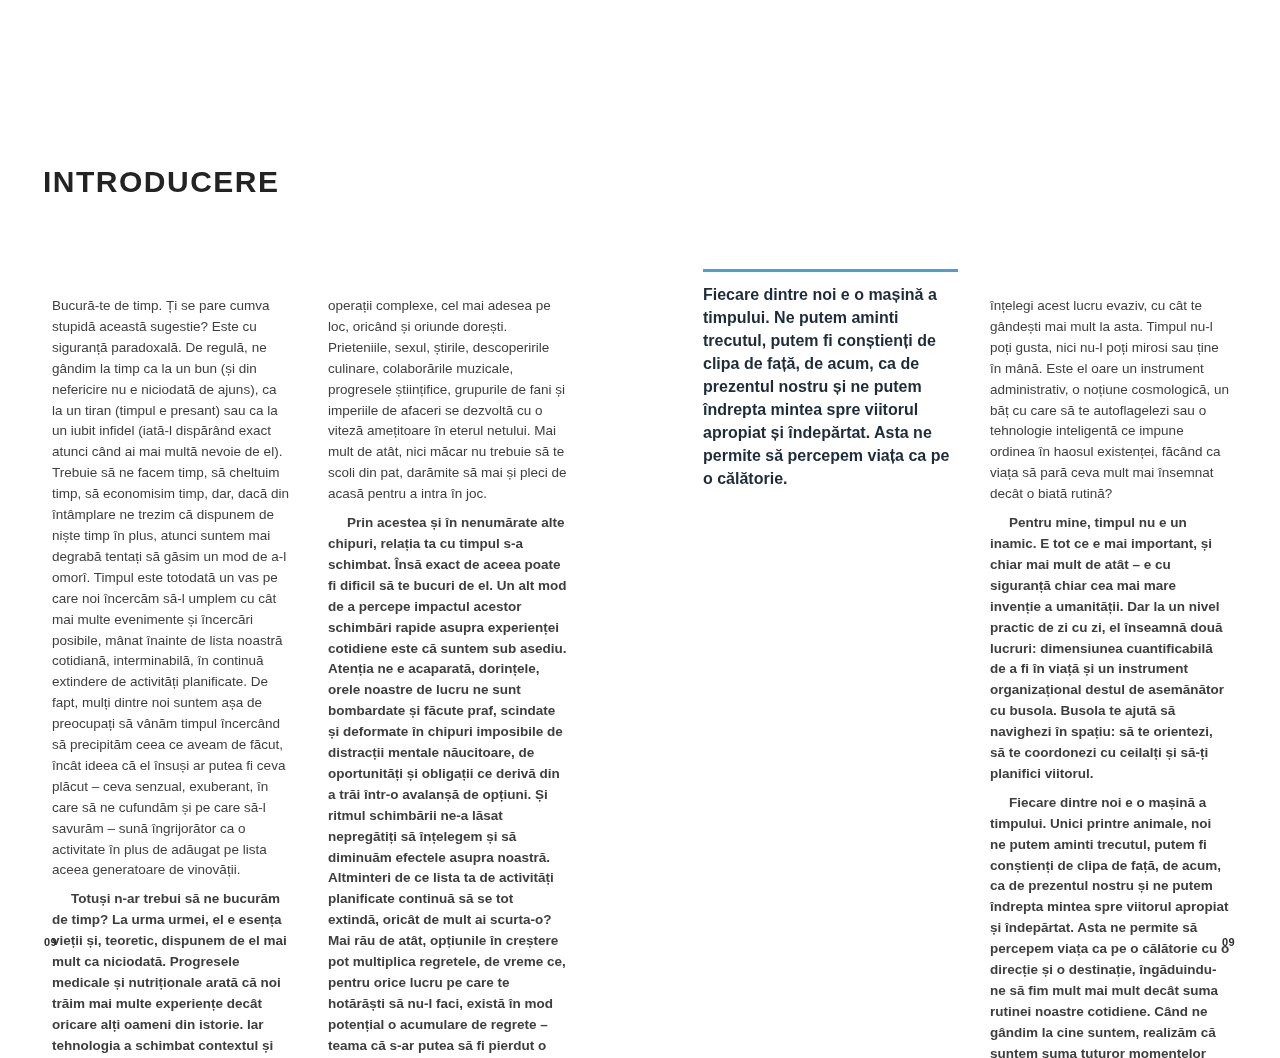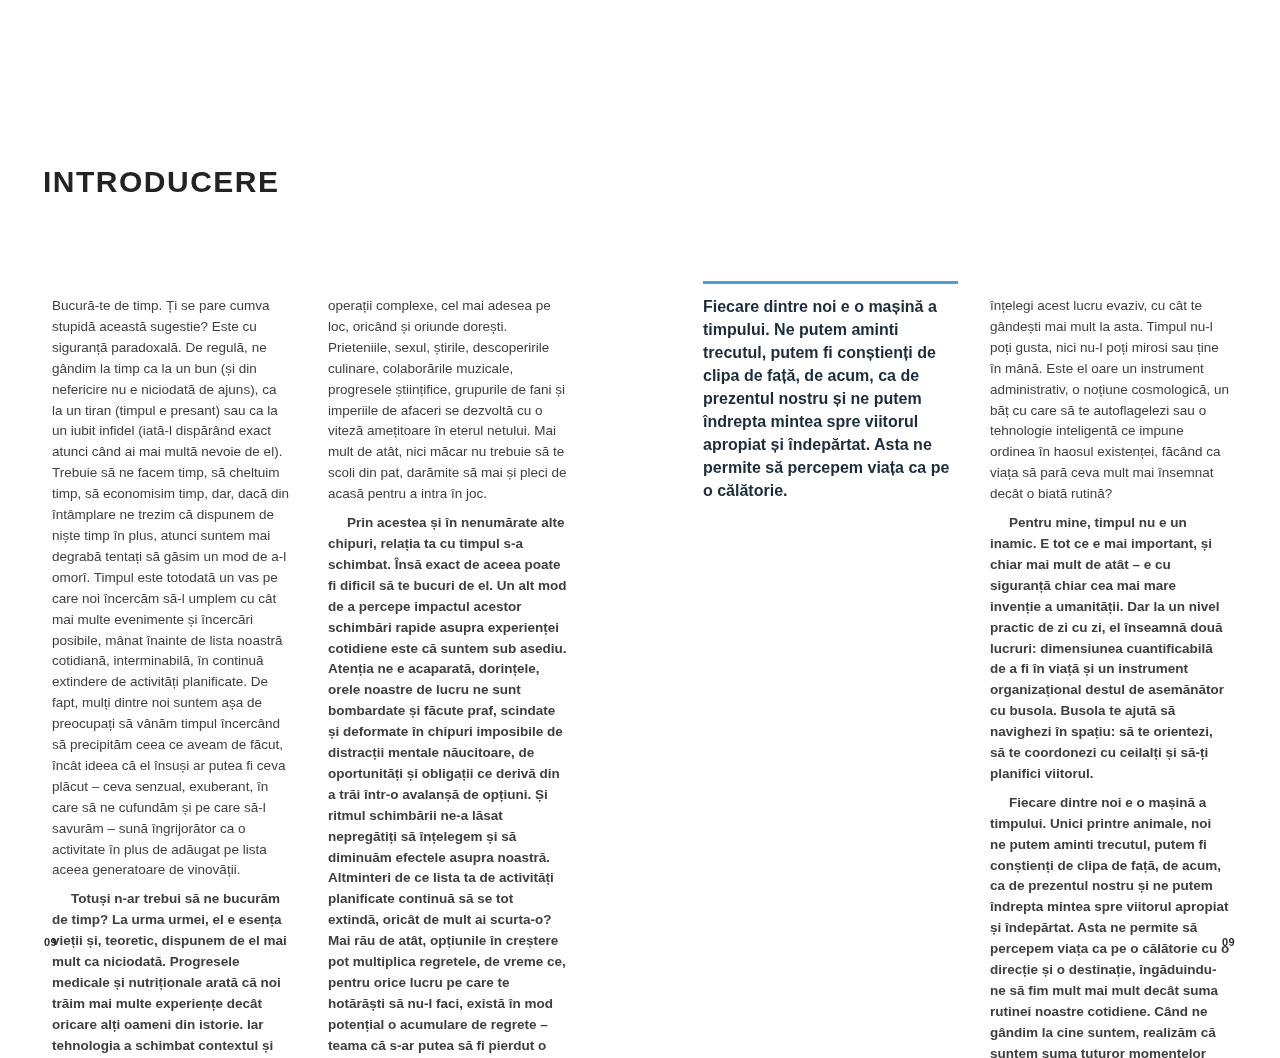--- a/index.html
+++ b/index.html
@@ -38,21 +38,21 @@
     -webkit-hyphens: auto;
   }
   .col p { margin: 8px; }
   .col p.indent { text-indent: 19px; font-weight: bold; }
   #col-left-1 { left: 44px;  width: 254px; }
   #col-left-2 { left: 320px; }
   #col-right-2 { left: 982px; }
   .pullquote-block {
     position: absolute;
     left: 703px;
-    top: 281px;
+    top: 269px;
     width: 255px;
   }
   .accent-rule {
     width: 100%;
     height: 3px;
     background: #4aa0d5;
   }
   .pullquote-text {
     margin: 11px 0 0 0;
     font-size: 16px;

